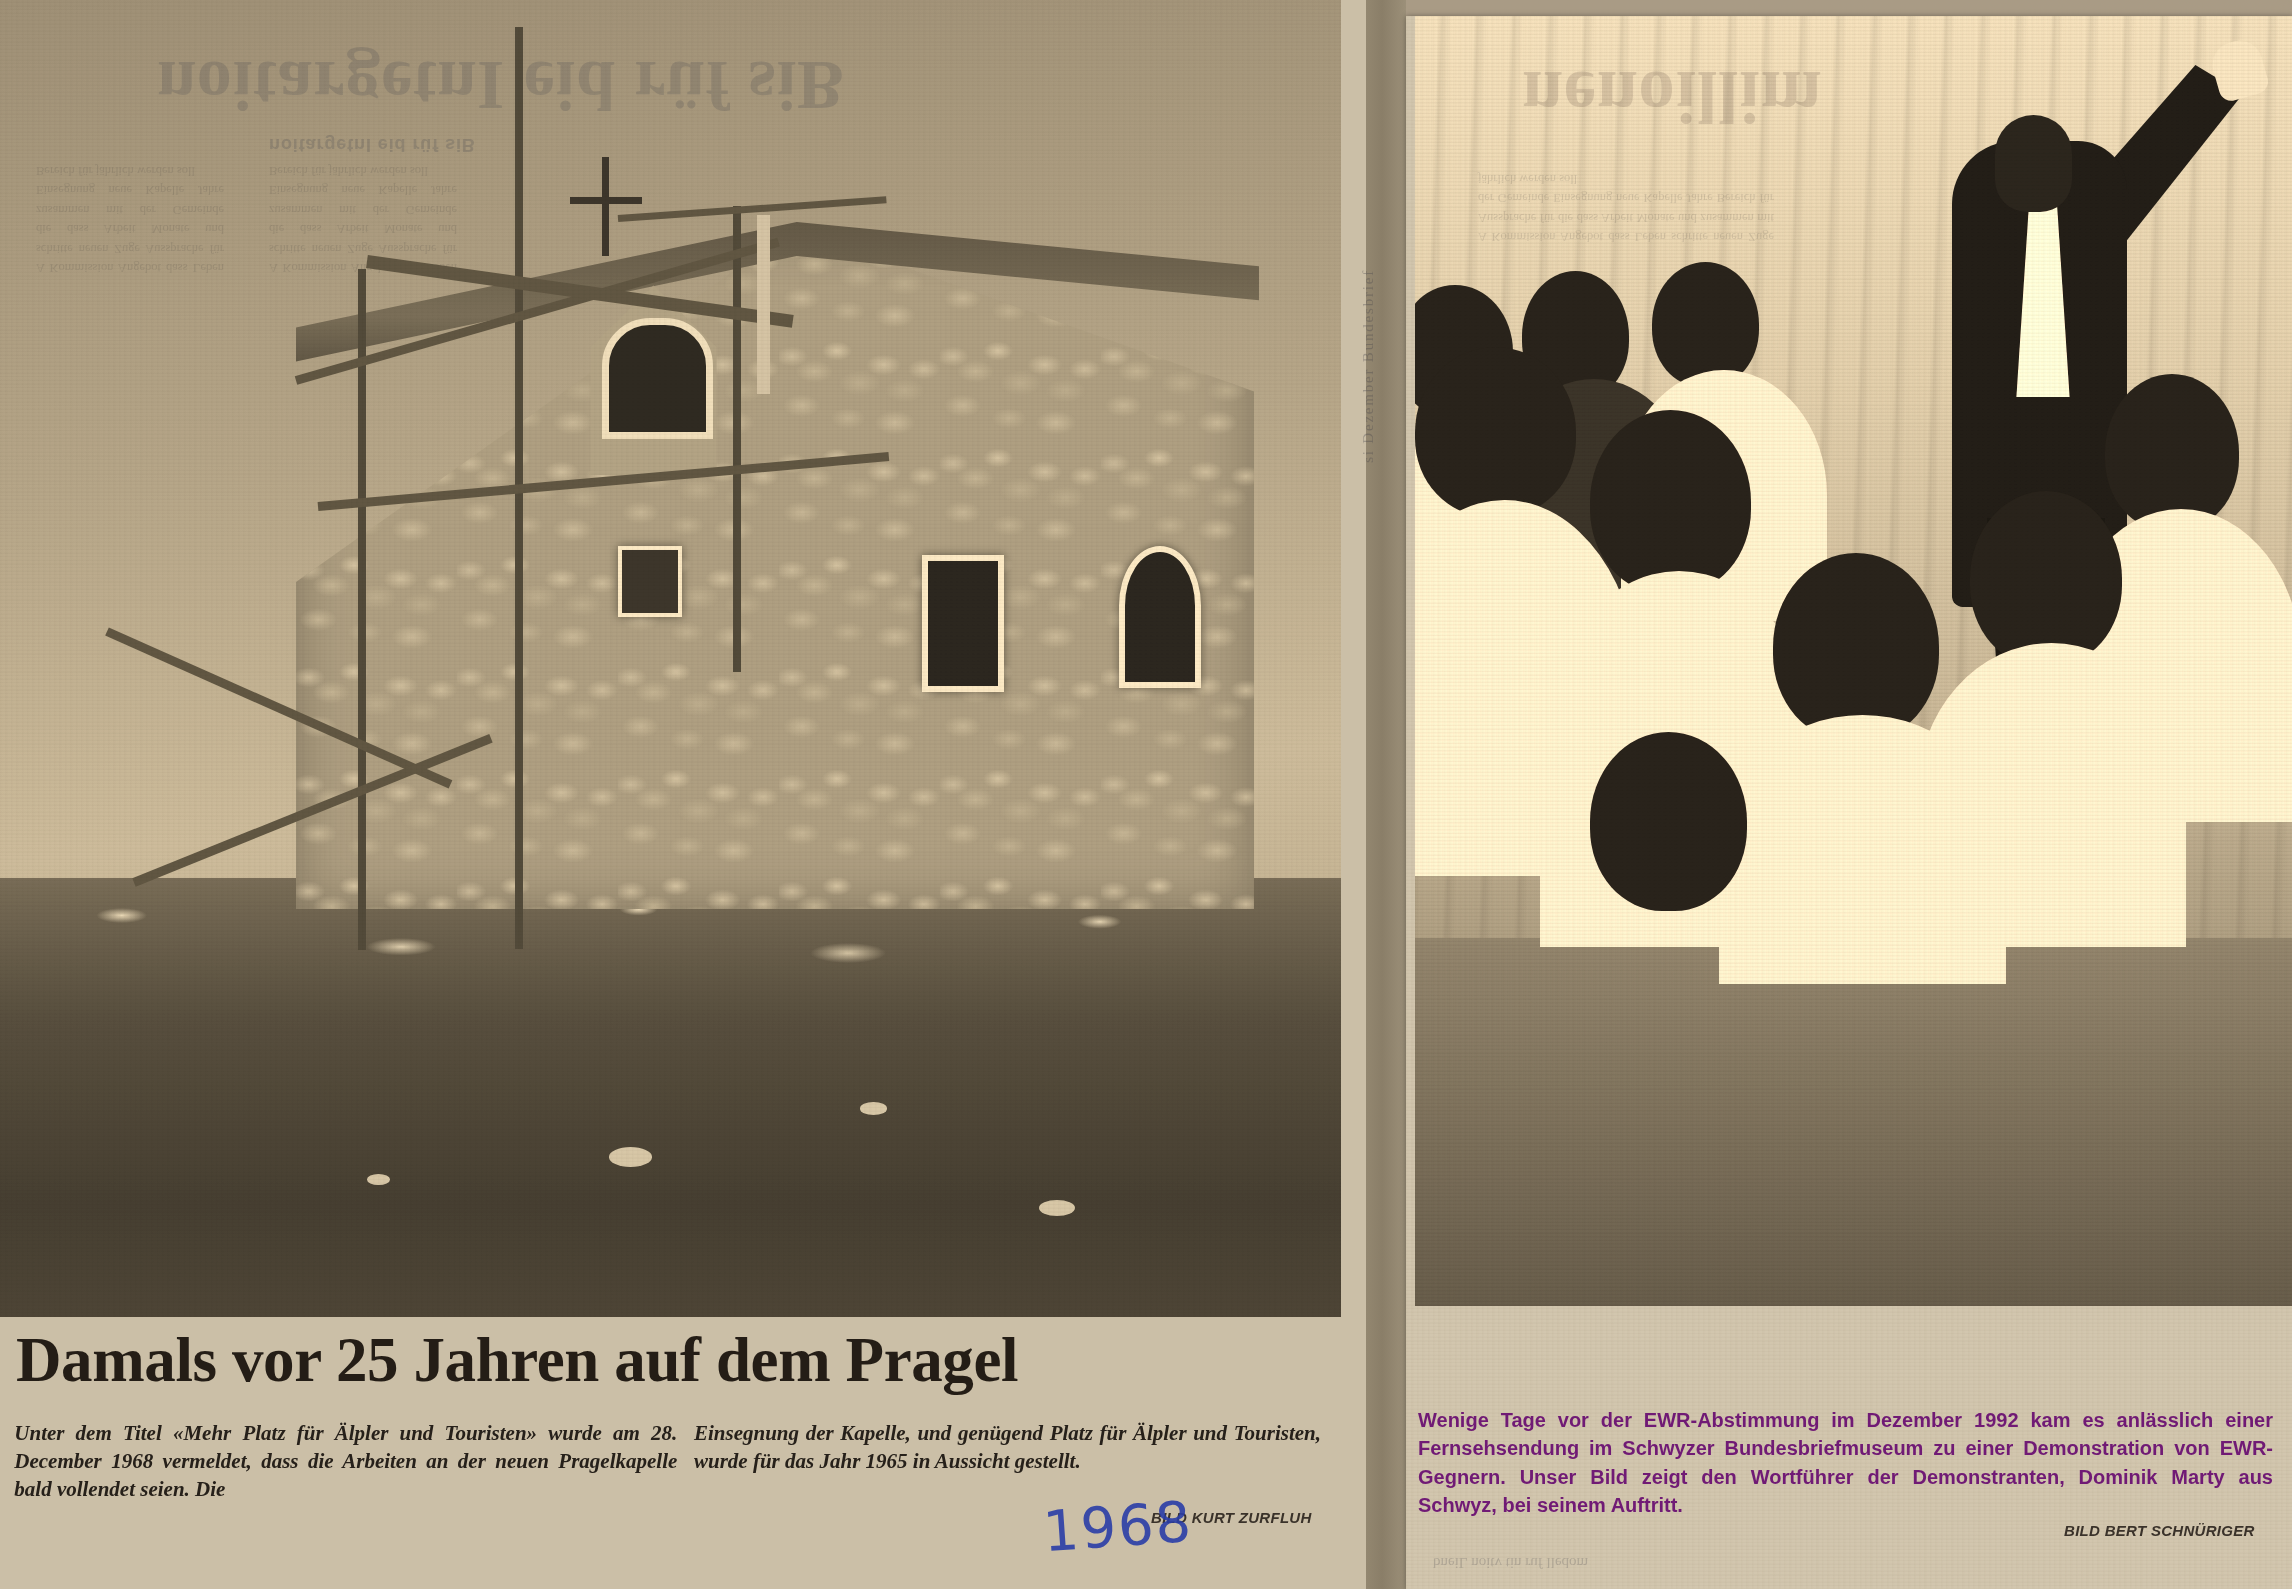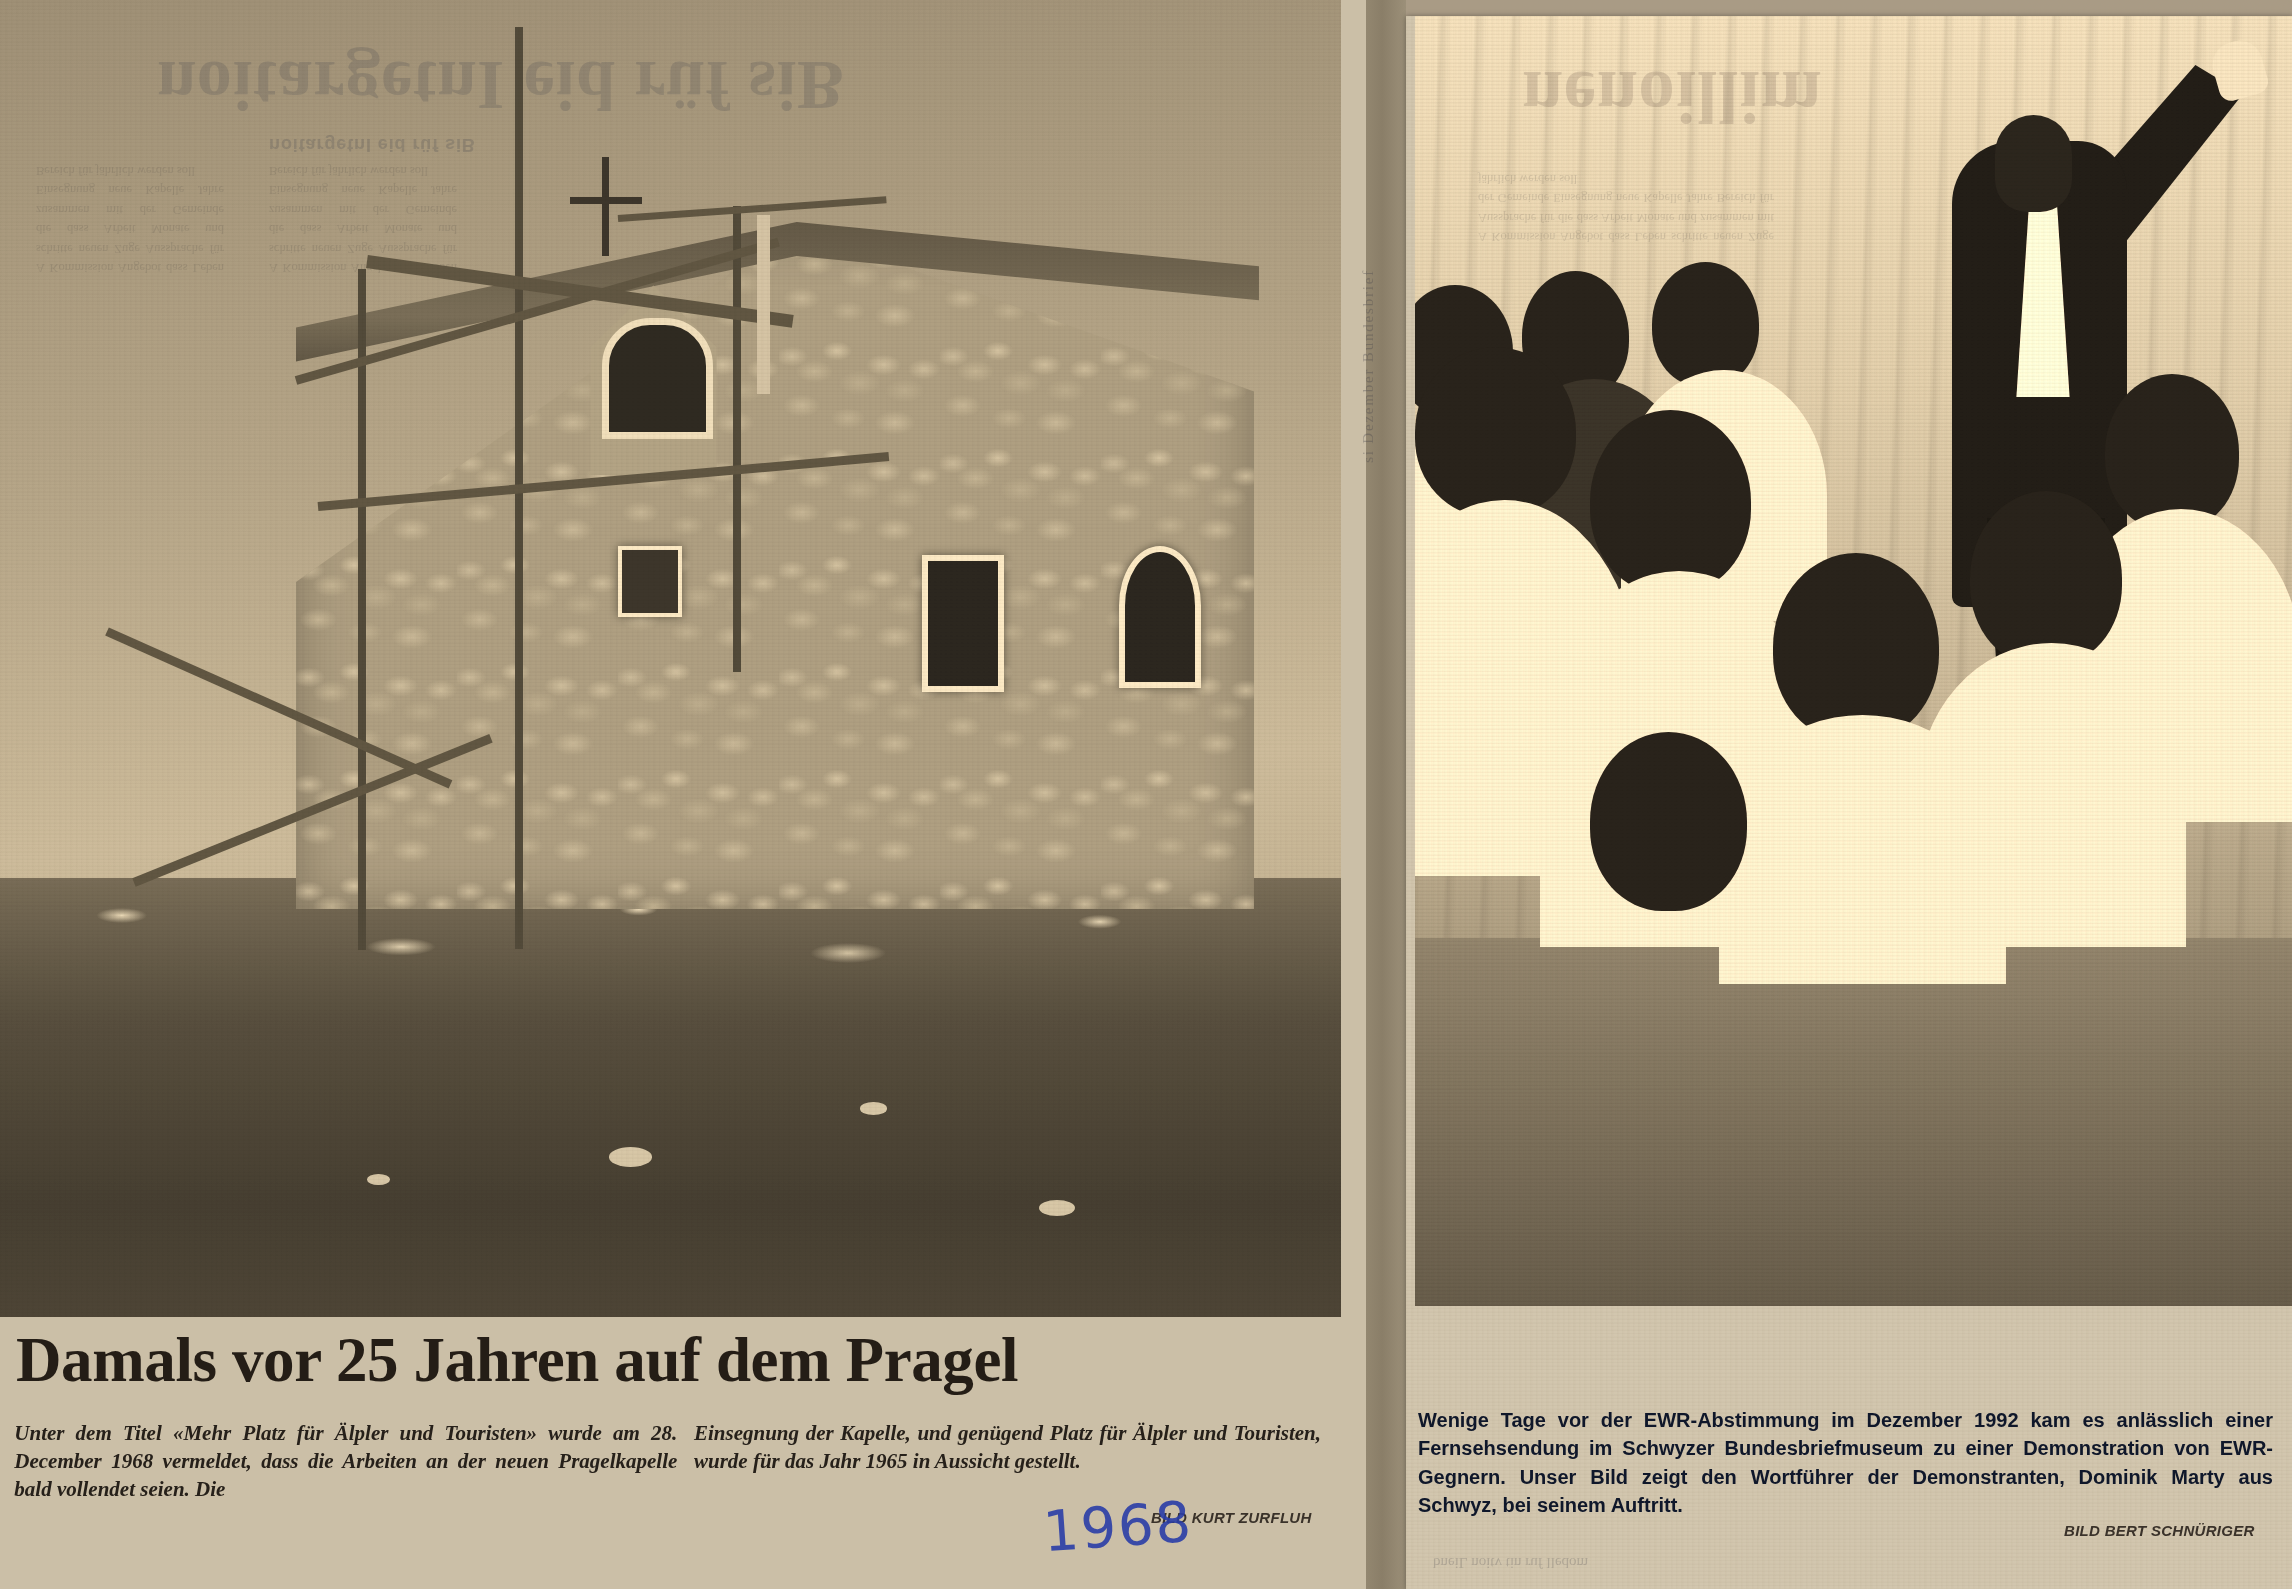--- a/index.html
+++ b/index.html
@@ -329,21 +329,21 @@
   }
   .cap-left-a { left: 14.3px; top: 1420px; width: 663px; }
   .cap-left-b { left: 694px; top: 1420px; width: 627px; }
 
   .caption-sans {
     position: absolute;
     font-family: "Liberation Sans", sans-serif;
     font-weight: bold;
     font-size: 20px;
     line-height: 1.42;
-    color: #0f172a;
+    color: #701a75;
     text-align: justify;
   }
   .cap-right { left: 1418px; top: 1406px; width: 855px; }
 
   .credit {
     position: absolute;
     font-family: "Liberation Sans", sans-serif;
     font-style: italic;
     font-weight: bold;
     font-size: 15px;

